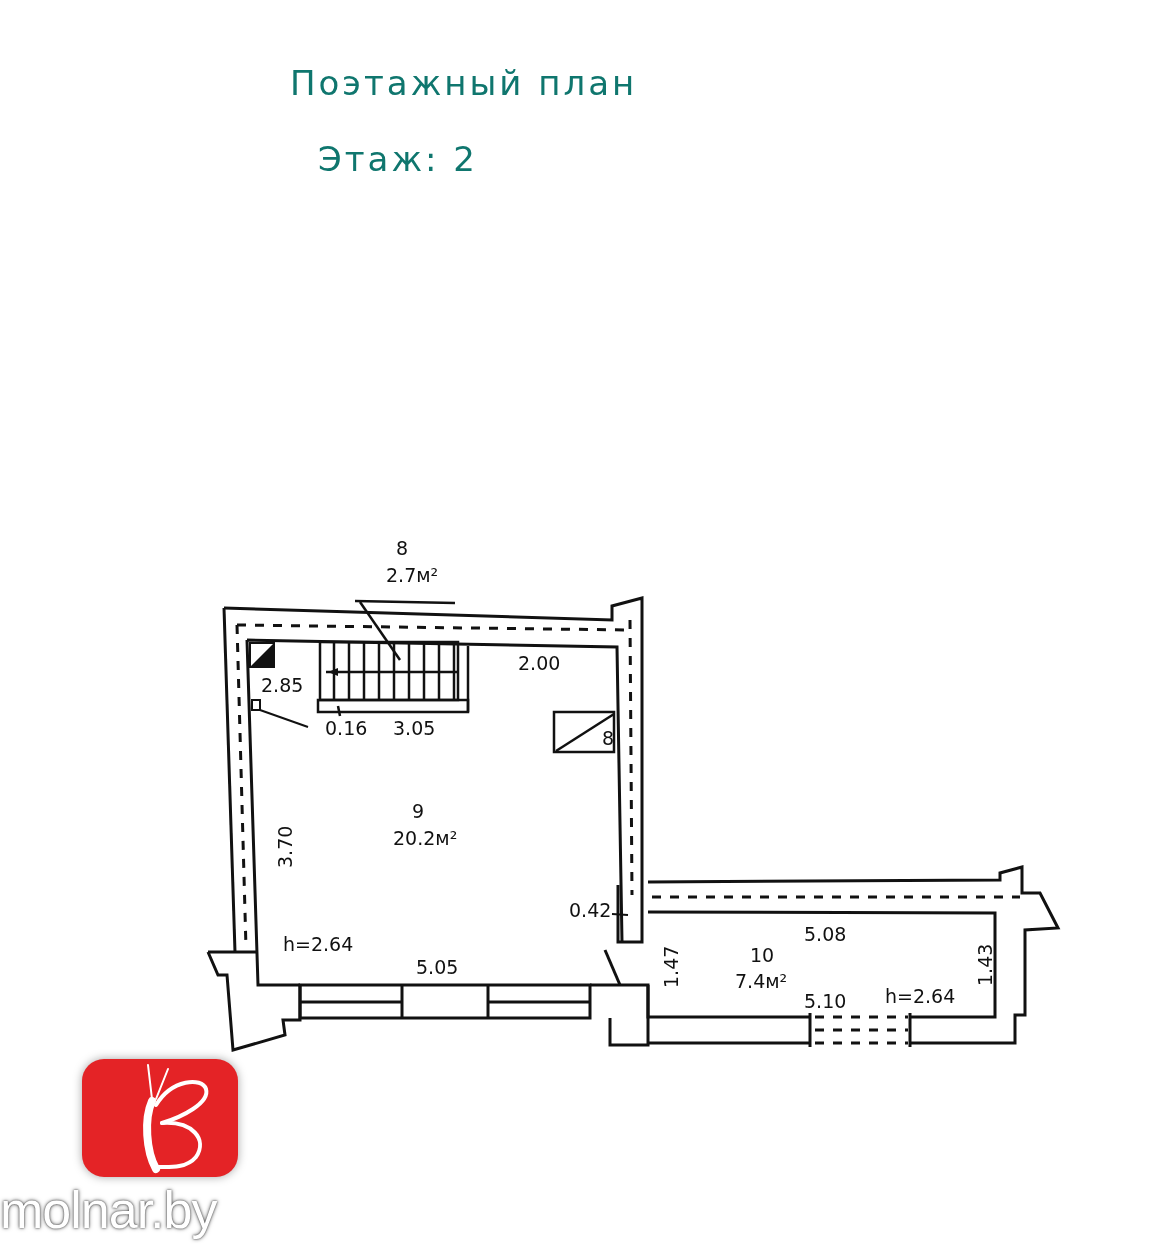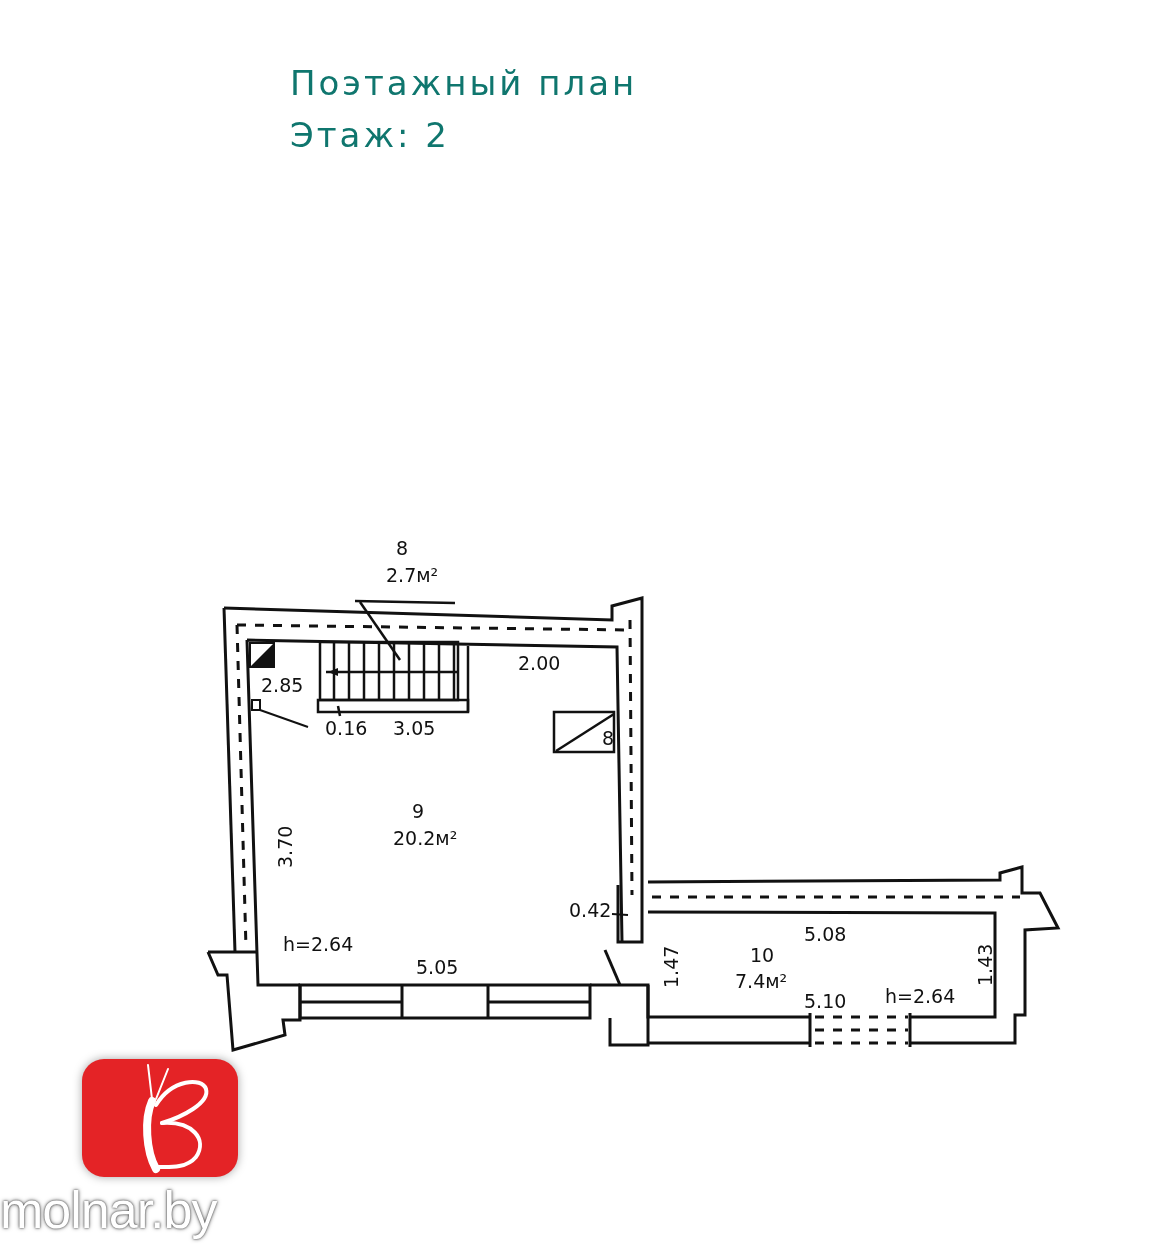--- a/index.html
+++ b/index.html
@@ -1,19 +1,19 @@
 <!DOCTYPE html>
 <html><head>
   <meta charset="utf-8">
   <style>
     html, body { margin: 0; padding: 0; background: #ffffff; }
     body { width: 1174px; height: 1254px; position: relative; overflow: hidden; font-family: "DejaVu Sans", sans-serif; }
     .title { position: absolute; left: 290px; font-family: "DejaVu Sans", sans-serif; color: #0f766e; letter-spacing: 3px; font-size: 34px; line-height: 1; }
     #title-line1 { top: 66px; }
-    #title-line2 { top: 118px; }
+    #title-line2 { top: 142px; margin-left: 28px; }
     svg.plan { position: absolute; left: 0; top: 0; }
     .lbl { font-family: "DejaVu Sans", sans-serif; font-size: 19px; fill: #111; }
     .logo-box { position: absolute; left: 82px; top: 1059px; width: 156px; height: 118px; background: #e42326; border-radius: 22px; box-shadow: 0 0 10px rgba(0,0,0,0.35); }
     .logo-text { position: absolute; left: 0px; top: 1180px; font-family: "Liberation Sans", sans-serif; font-size: 52px; color: #ffffff; letter-spacing: -1px; text-shadow: 0 0 4px rgba(0,0,0,0.55), 0 0 2px rgba(0,0,0,0.7); }
   </style>
 </head>
 <body>
 
 <div class="title" id="title-line1">Поэтажный план</div>
 <div class="title" id="title-line2">Этаж: 2</div>

